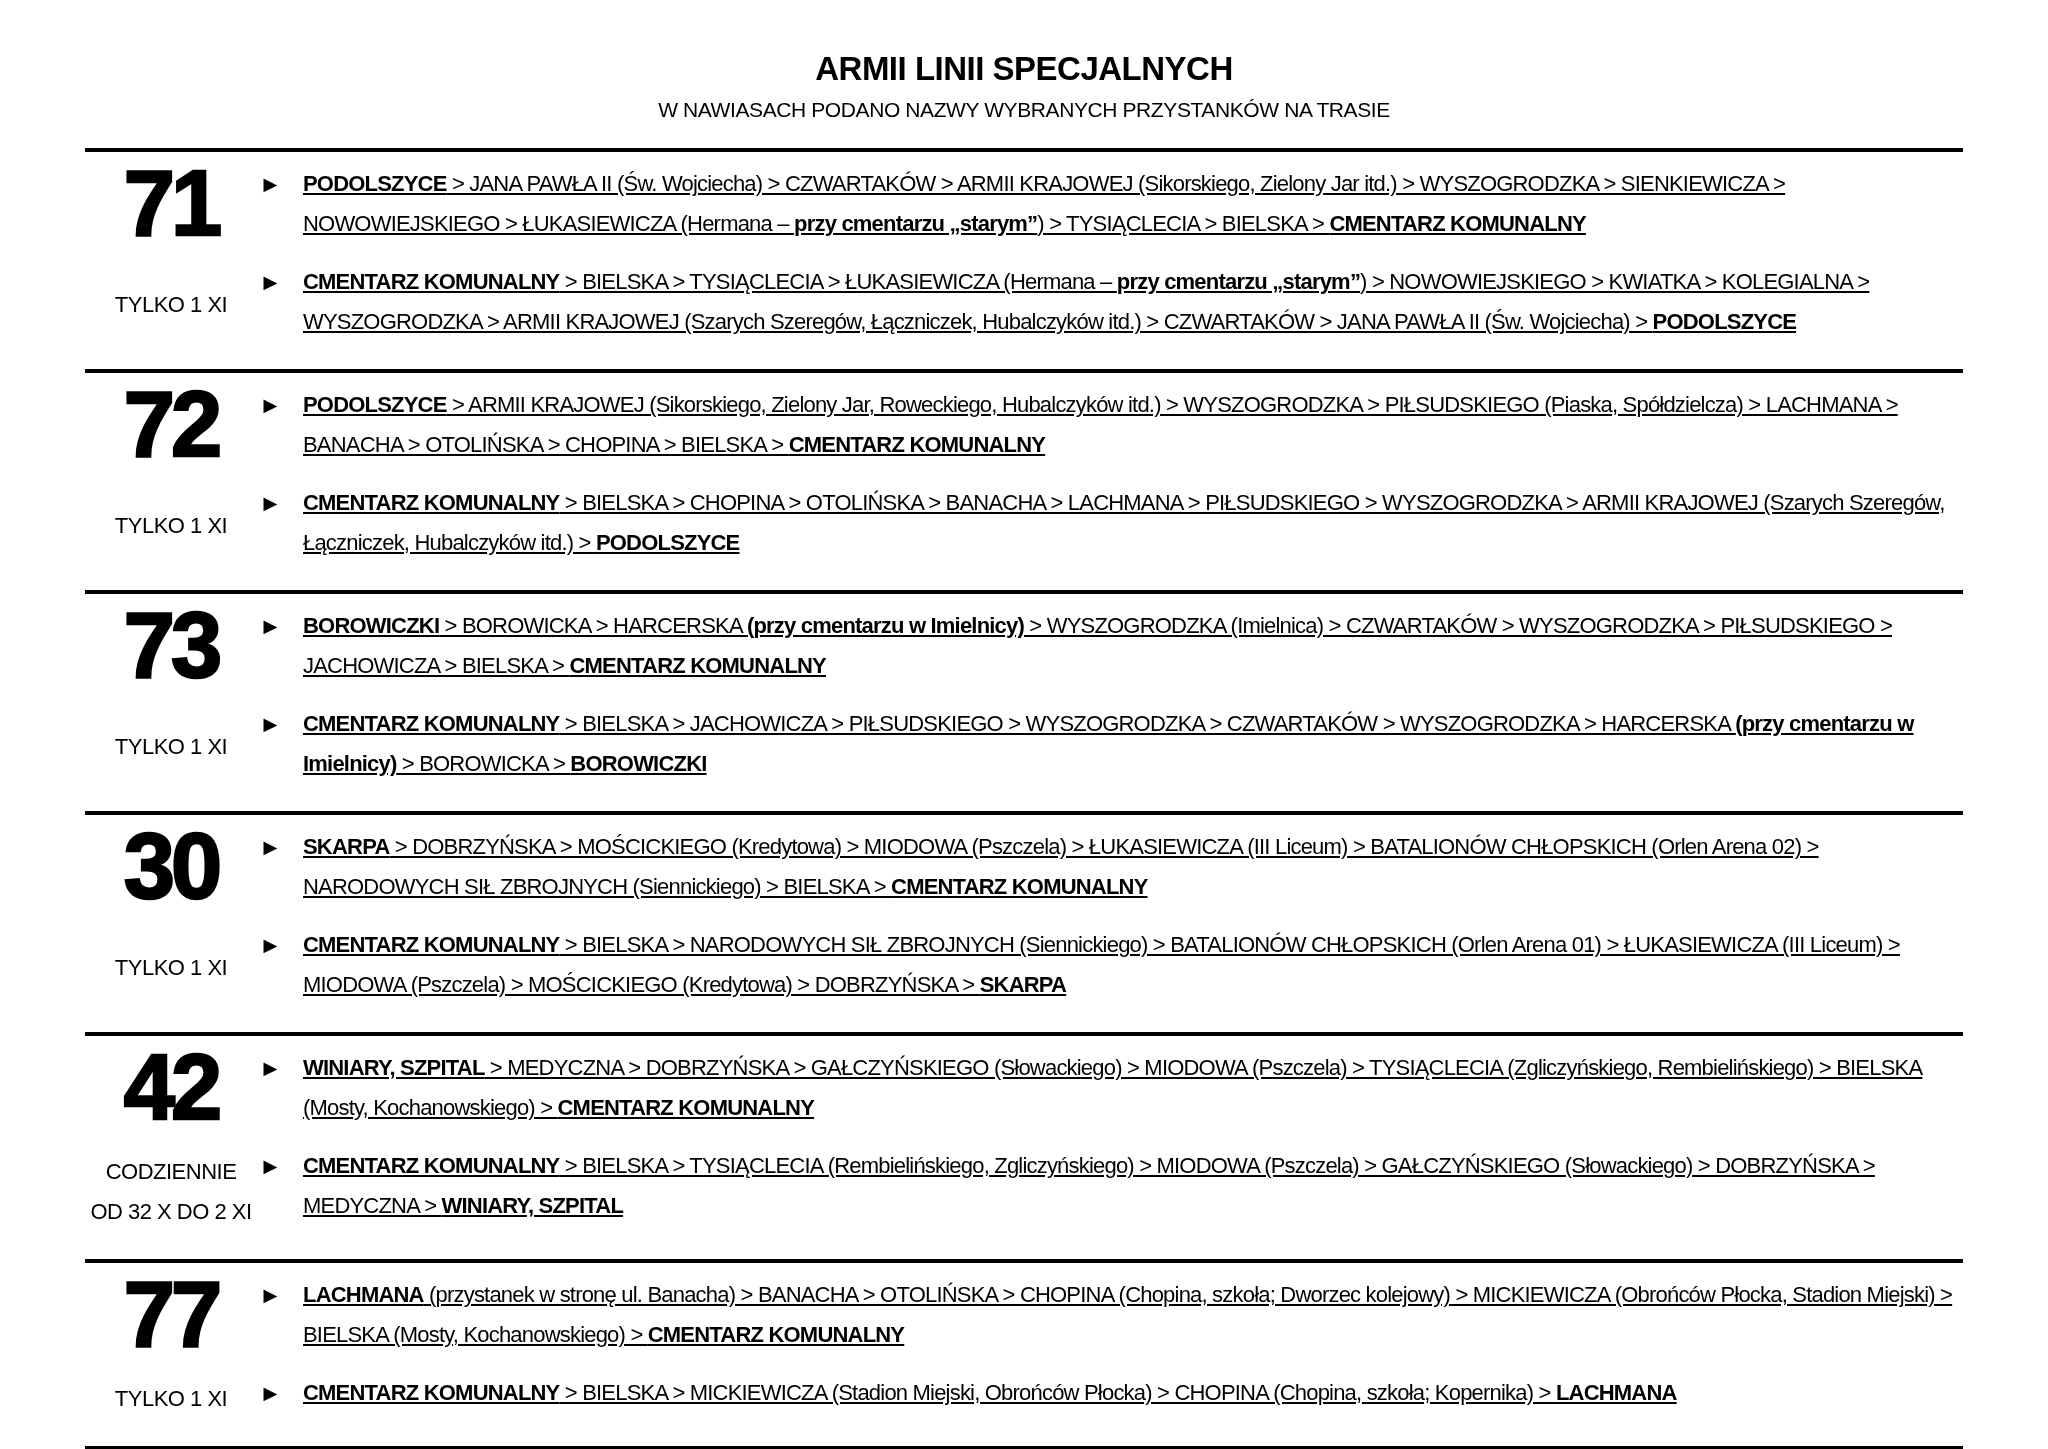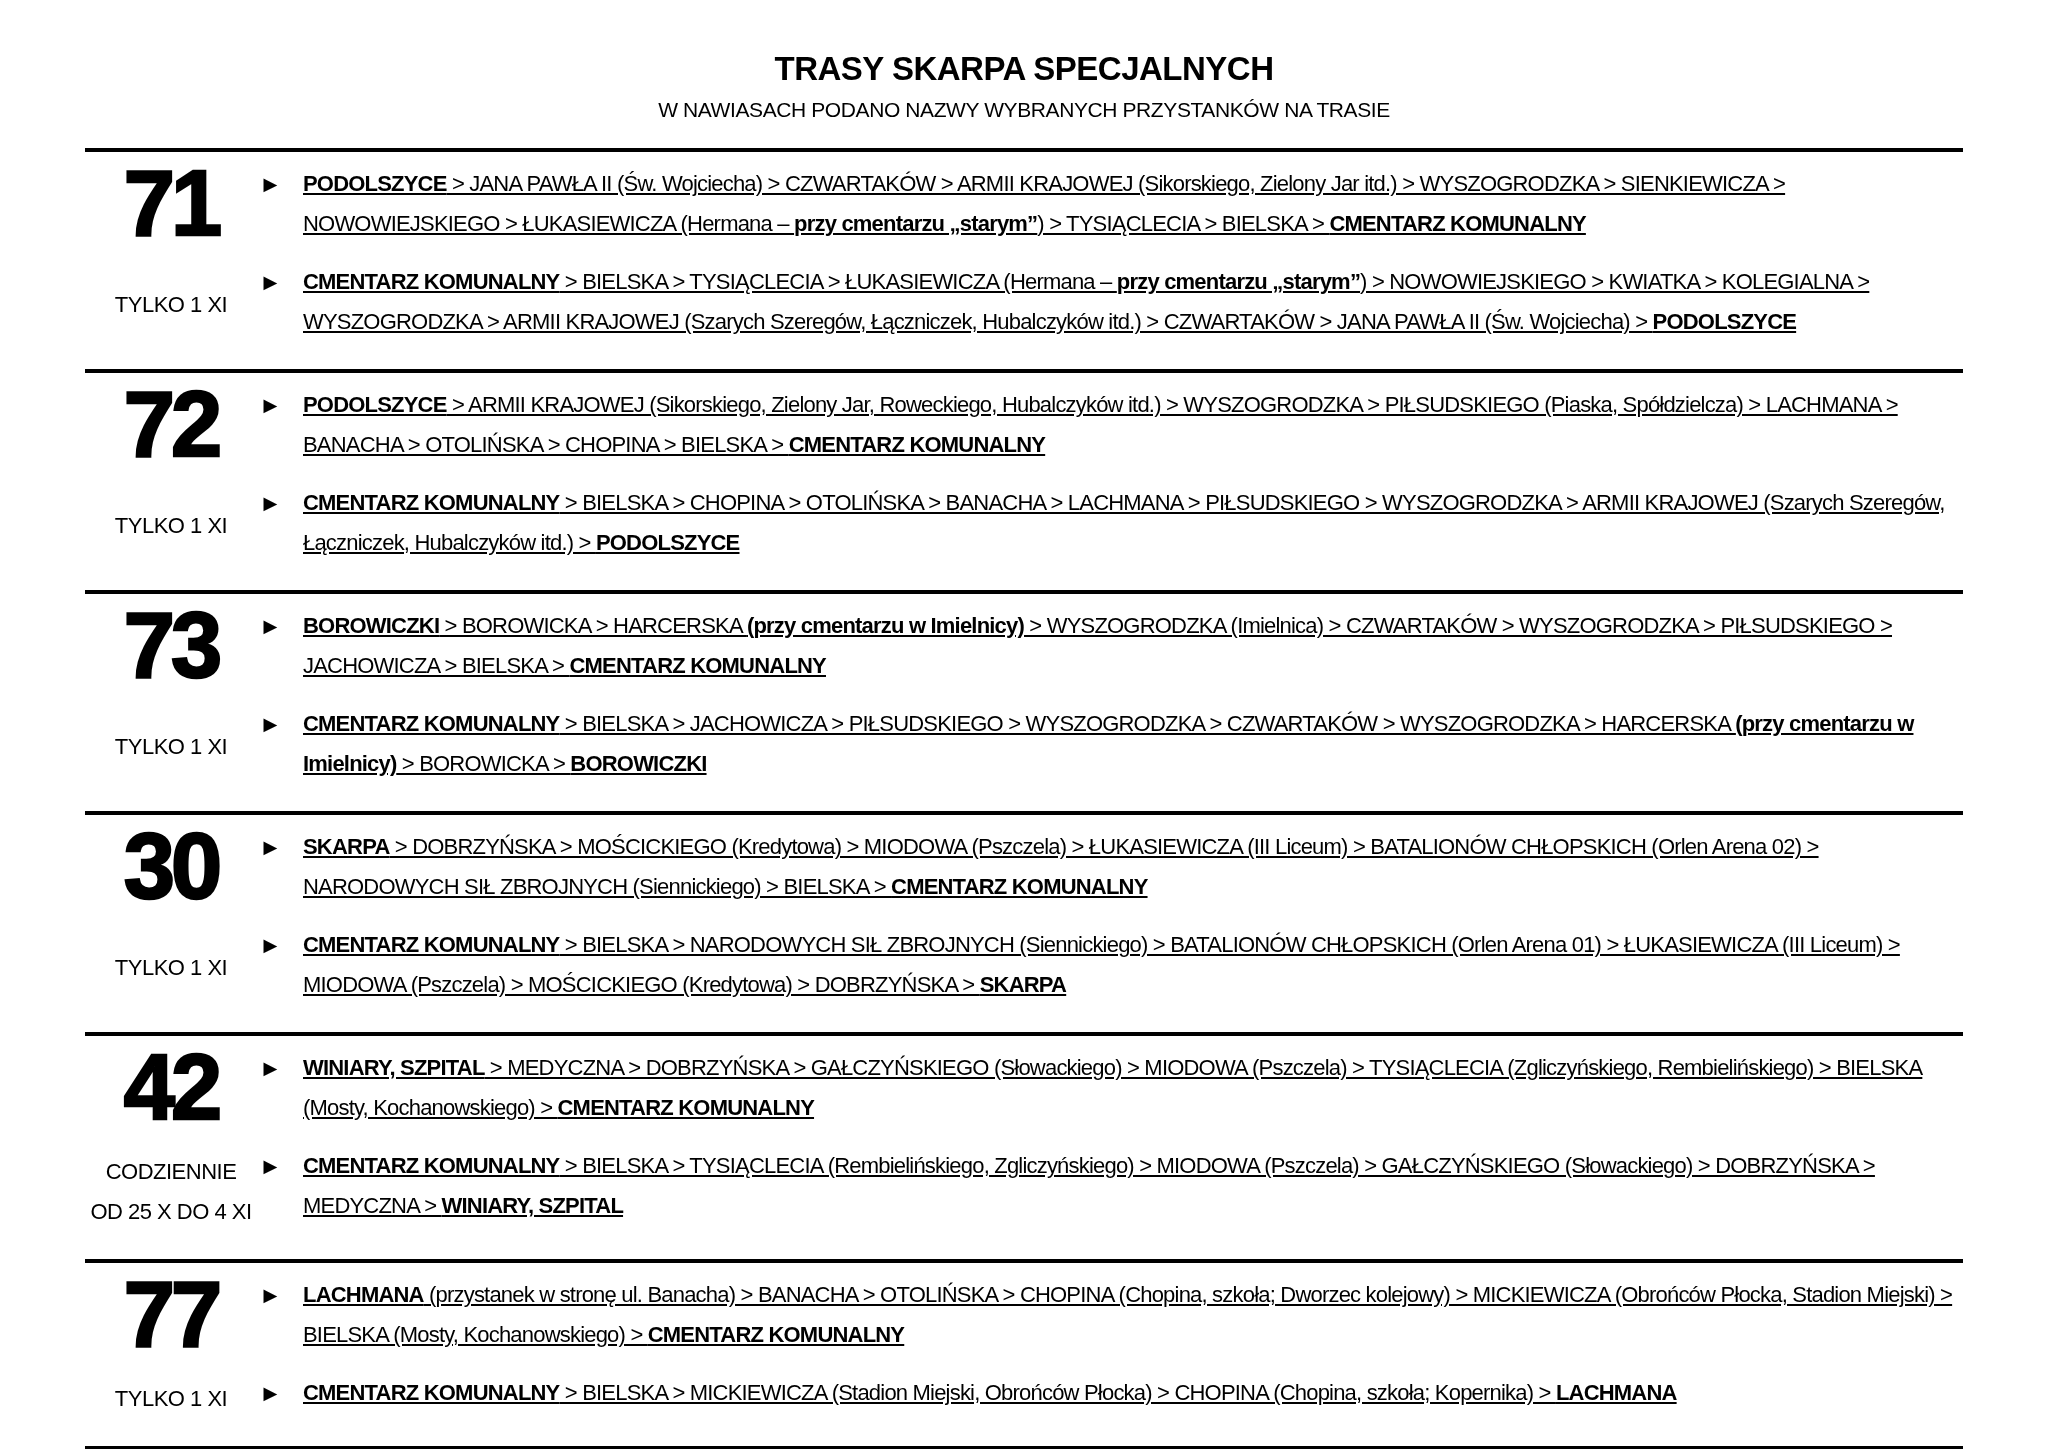--- a/index.html
+++ b/index.html
@@ -90,21 +90,21 @@
     font-weight: normal;
     text-decoration: underline;
   }
   .route-text b { font-weight: bold; }
 </style>
 </head>
 <body>
 
 <div class="sheet">
   <header class="sheet-header">
-    <h1 class="sheet-title">TRASY SKARPA SPECJALNYCH</h1>
+    <h1 class="sheet-title">ARMII LINII SPECJALNYCH</h1>
     <p class="sheet-subtitle">W NAWIASACH PODANO NAZWY WYBRANYCH PRZYSTANKÓW NA TRASIE</p>
   </header>
 
   <div class="lines-container">
   <section class="line-row">
     <div class="line-number">71</div>
     <div class="line-schedule">
           <div class="schedule-line">TYLKO 1 XI</div>
         </div>
     <div class="line-routes">
@@ -171,21 +171,21 @@
     <span class="route-arrow">►</span>
     <p class="route-text"><b>CMENTARZ KOMUNALNY</b><span> &gt; BIELSKA &gt; NARODOWYCH SIŁ ZBROJNYCH (Siennickiego) &gt; BATALIONÓW CHŁOPSKICH (Orlen Arena 01) &gt; ŁUKASIEWICZA (III Liceum) &gt; MIODOWA (Pszczela) &gt; MOŚCICKIEGO (Kredytowa) &gt; DOBRZYŃSKA &gt; </span><b>SKARPA</b></p>
   </div>
 </div>
   </section>
 
   <section class="line-row">
     <div class="line-number">42</div>
     <div class="line-schedule">
           <div class="schedule-line">CODZIENNIE</div>
-          <div class="schedule-line">OD 25 X DO 4 XI</div>
+          <div class="schedule-line">OD 32 X DO 2 XI</div>
         </div>
     <div class="line-routes">
   <div class="route">
     <span class="route-arrow">►</span>
     <p class="route-text"><b>WINIARY, SZPITAL</b><span> &gt; MEDYCZNA &gt; DOBRZYŃSKA &gt; GAŁCZYŃSKIEGO (Słowackiego) &gt; MIODOWA (Pszczela) &gt; TYSIĄCLECIA (Zgliczyńskiego, Rembielińskiego) &gt; BIELSKA (Mosty, Kochanowskiego) &gt; </span><b>CMENTARZ KOMUNALNY</b></p>
   </div>
 
   <div class="route">
     <span class="route-arrow">►</span>
     <p class="route-text"><b>CMENTARZ KOMUNALNY</b><span> &gt; BIELSKA &gt; TYSIĄCLECIA (Rembielińskiego, Zgliczyńskiego) &gt; MIODOWA (Pszczela) &gt; GAŁCZYŃSKIEGO (Słowackiego) &gt; DOBRZYŃSKA &gt; MEDYCZNA &gt; </span><b>WINIARY, SZPITAL</b></p>

